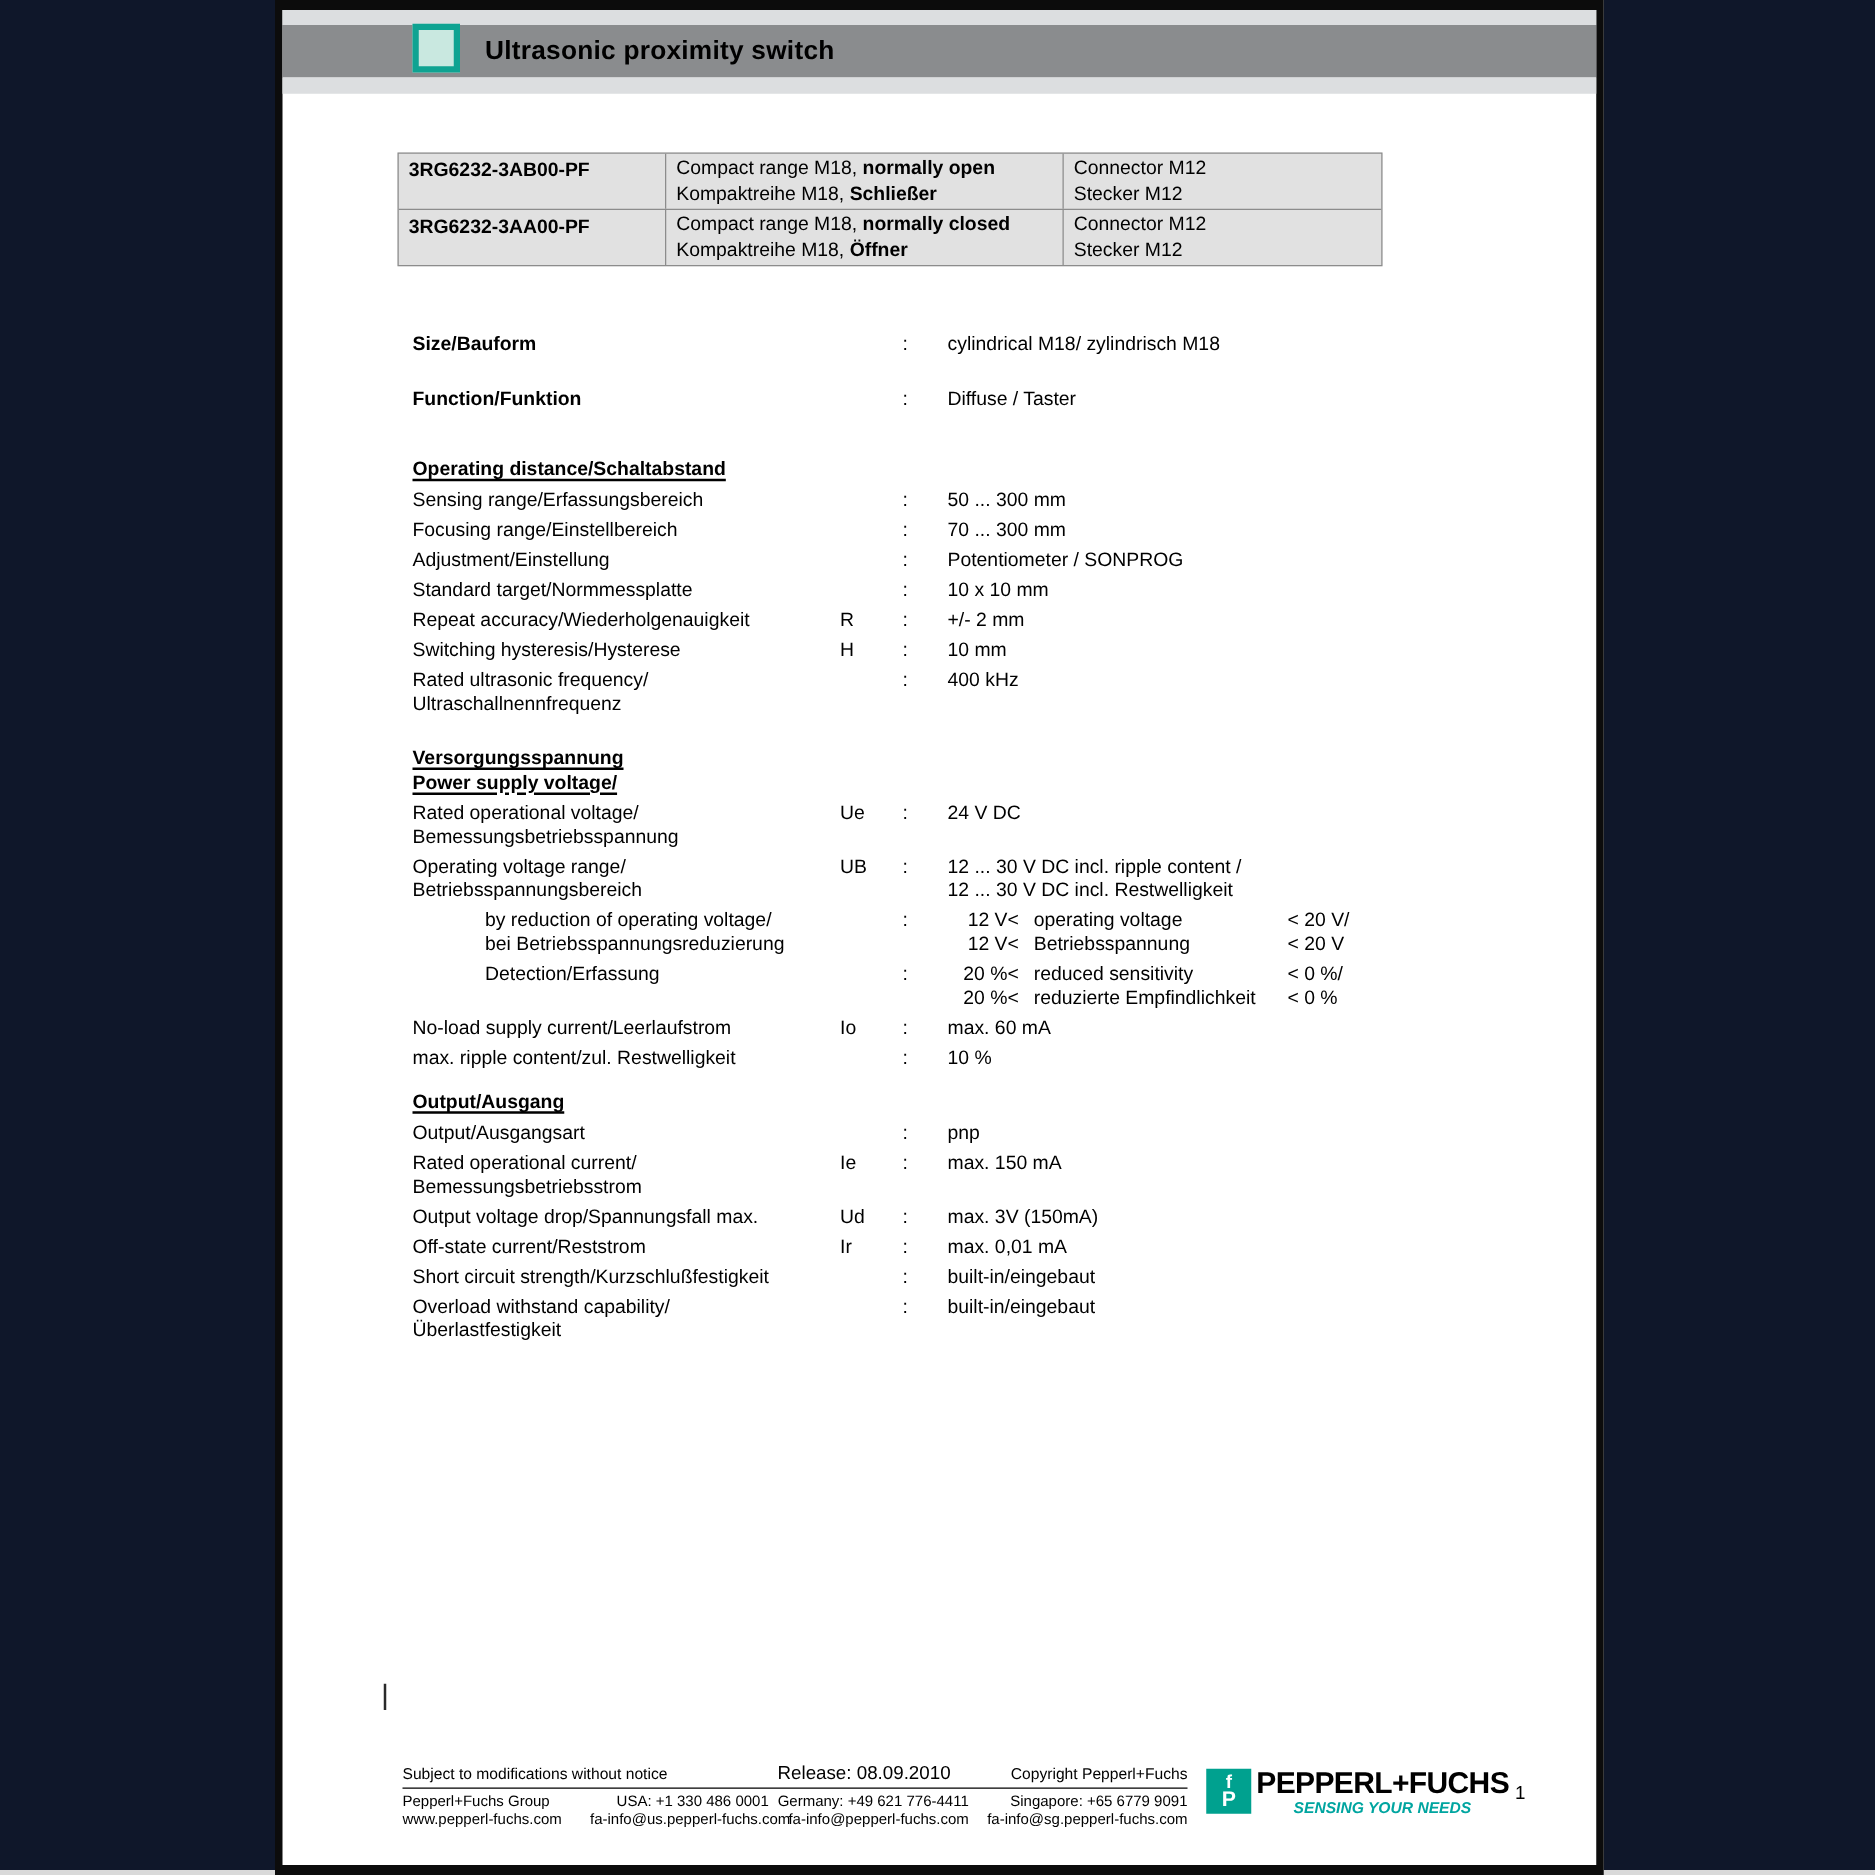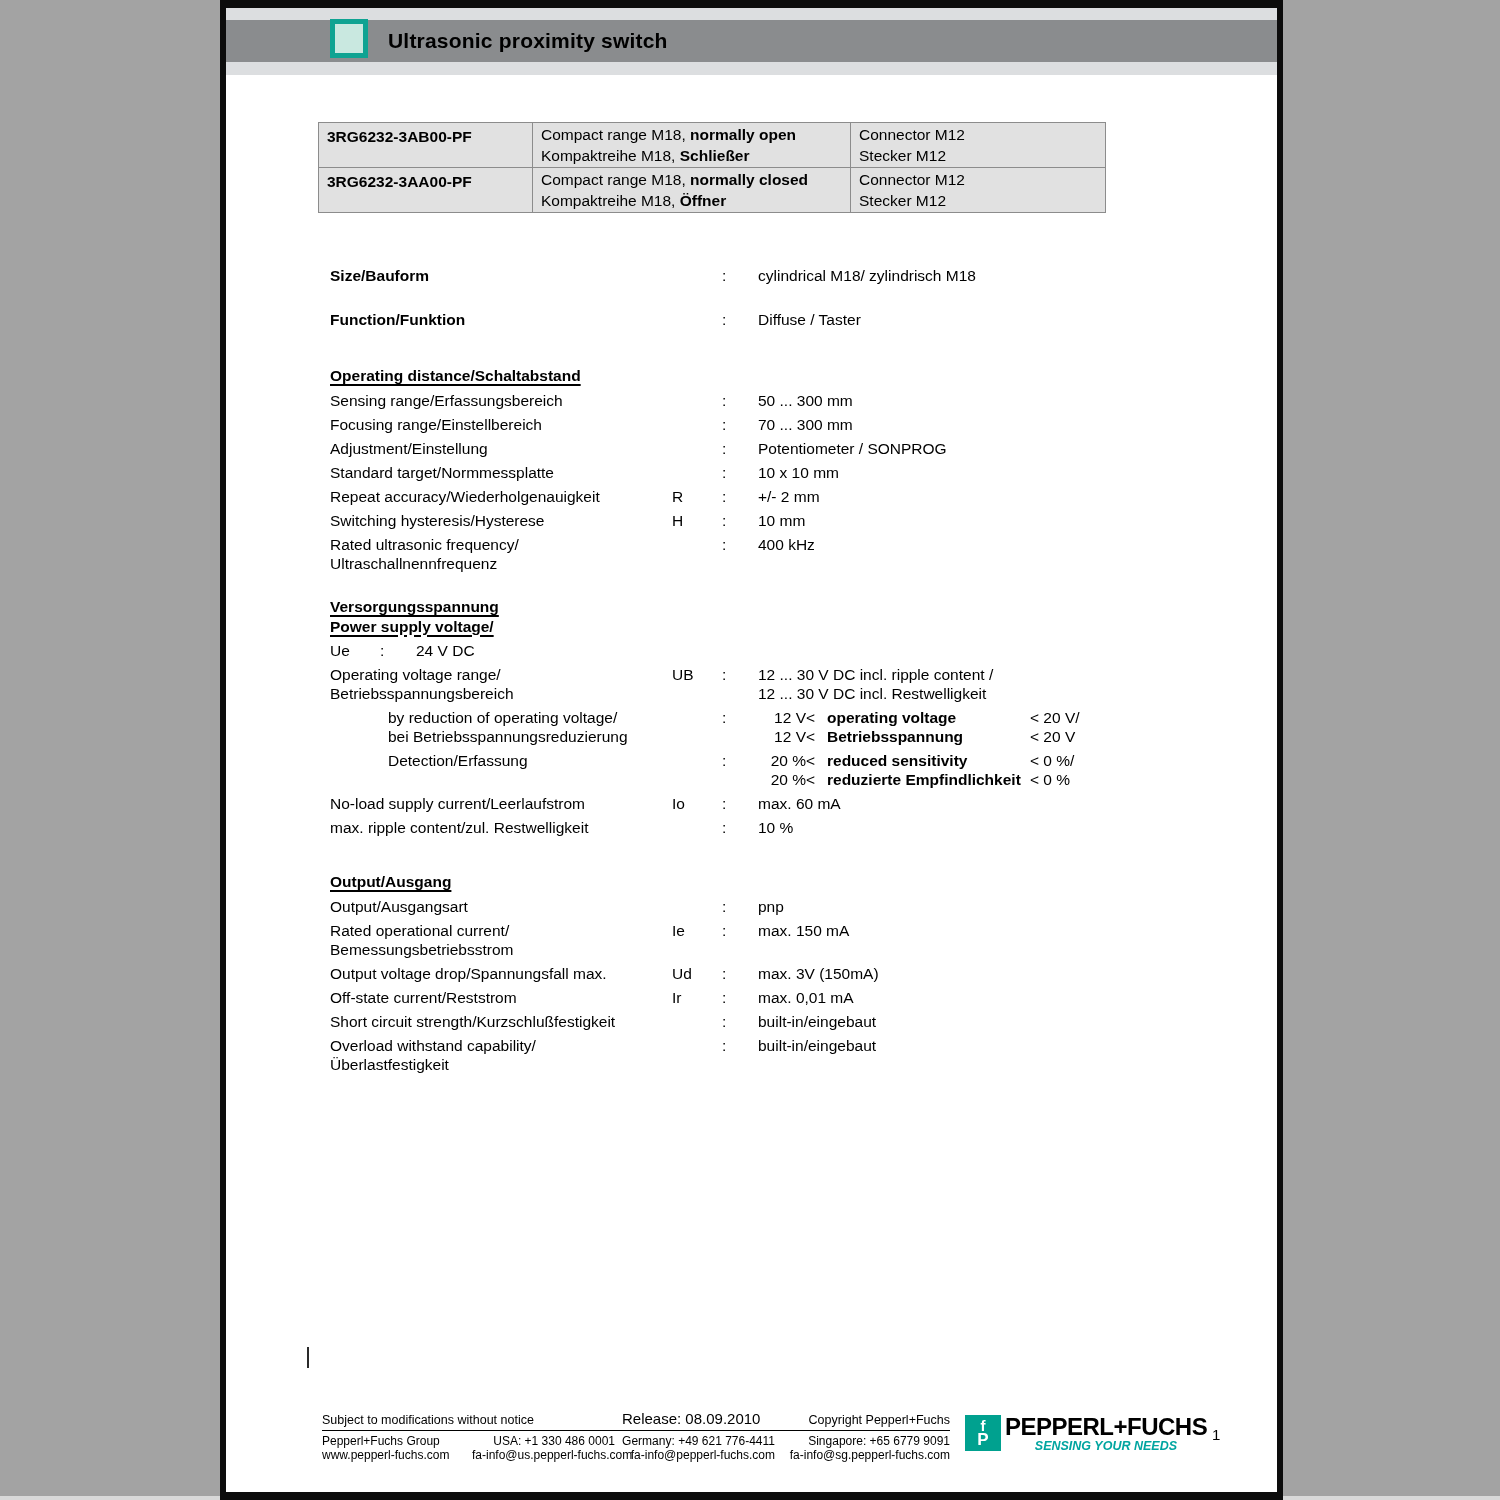--- a/index.html
+++ b/index.html
@@ -8,21 +8,21 @@
     --band-gray:#8a8c8e;
     --strip-gray:#dcdee0;
     --table-bg:#e1e1e1;
     --table-border:#8c8c8c;
     --logo-teal:#00a18f;
     --tagline-teal:#00a5a0;
   }
   *{margin:0;padding:0;box-sizing:border-box;}
   html,body{width:1500px;height:1500px;background:#ffffff;
     font-family:"Liberation Sans", sans-serif;color:#000;}
-  .canvas{position:relative;width:1500px;height:1500px;background:#a3a3a3;overflow:hidden;}
+  .canvas{position:relative;width:1500px;height:1500px;background:#0f172a;overflow:hidden;}
   .bottom-strip{position:absolute;left:0;top:1496px;width:1500px;height:4px;background:#d9d9d9;}
   .page{position:absolute;left:220px;top:0;width:1063px;height:1500px;
     background:#fff;border:solid #0c0c0c;border-width:8px 6px 8px 6px;}
   
   .strip1{position:absolute;left:0;top:0;width:100%;height:12px;background:var(--strip-gray);}
   .band{position:absolute;left:0;top:12px;width:100%;height:42px;background:var(--band-gray);}
   .strip2{position:absolute;left:0;top:54px;width:100%;height:13px;background:var(--strip-gray);}
   .accent-square{position:absolute;left:104px;top:11px;width:38px;height:39px;
     background:var(--teal-light);border:5px solid var(--teal);}
   .title{position:absolute;left:162px;top:12px;height:42px;line-height:42px;
@@ -49,21 +49,21 @@
   .row{display:flex;line-height:19px;margin-bottom:5px;}
   .lab{width:342px;}
   .row.indent .lab{padding-left:58px;}
   .row.boldlab .lab{font-weight:bold;}
   .sym{width:50px;}
   .cln{width:36px;}
   .val{flex:1;}
   .cmp{display:flex;}
   .cmp .v1{width:48px;text-align:right;}
   .cmp .op{width:21px;}
-  .cmp .tx{width:203px;font-weight:bold;}
+  .cmp .tx{width:203px;}
   .cmp .lim{flex:1;}
   
   .cursor{position:absolute;left:81px;top:1339px;width:2px;height:21px;background:#2a2a2a;}
   
   .footer{position:absolute;left:96px;top:1402px;width:628px;font-size:12px;}
   .f-line1{display:flex;align-items:baseline;padding-bottom:3px;}
   .f-left{width:300px;text-align:left;font-size:12.5px;}
   .f-center{width:178px;text-align:left;font-size:15px;white-space:nowrap;}
   .f-right{flex:1;text-align:right;font-size:12.5px;}
   .f-rule{border-top:1.5px solid #000;margin-bottom:3px;}
@@ -222,20 +222,24 @@
               <div>400 kHz</div>
             </div>
           </div>
         </div>
         <div class="sec sec-2">
           <div class="h-wrap">
             <div class="h">Versorgungsspannung</div>
             <div class="h">Power supply voltage/</div>
           </div>
           <div class="row">
+            <div class="lab">
+              <div>Rated operational voltage/</div>
+              <div>Bemessungsbetriebsspannung</div>
+            </div>
             <div class="sym">Ue</div>
             <div class="cln">:</div>
             <div class="val">
               <div>24 V DC</div>
             </div>
           </div>
           <div class="row">
             <div class="lab">
               <div>Operating voltage range/</div>
               <div>Betriebsspannungsbereich</div>

